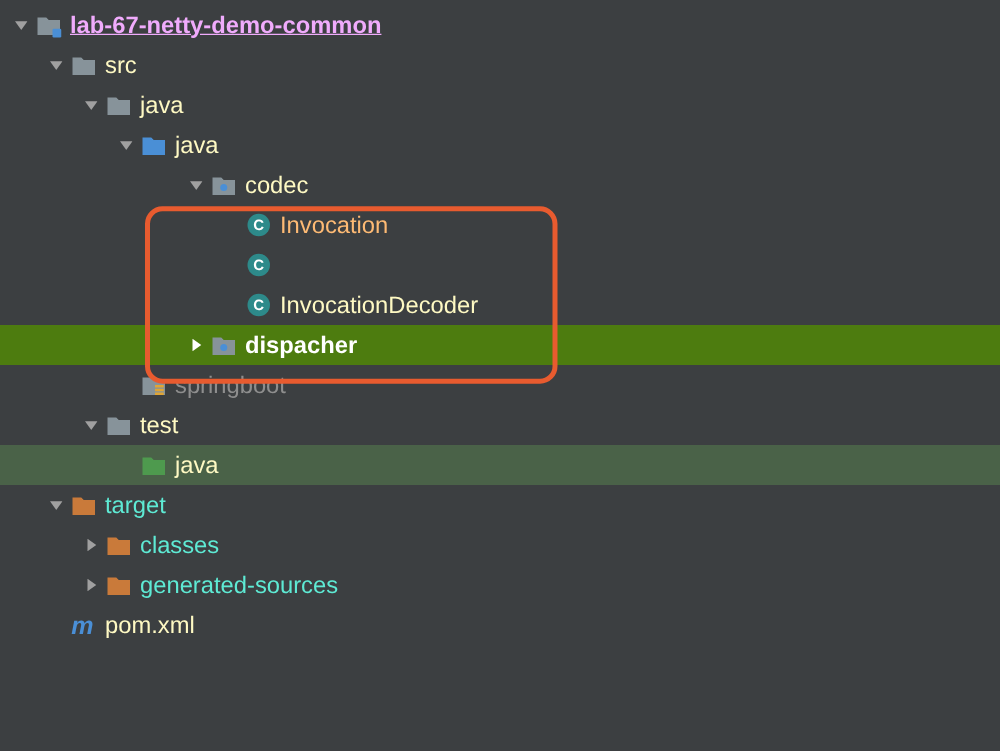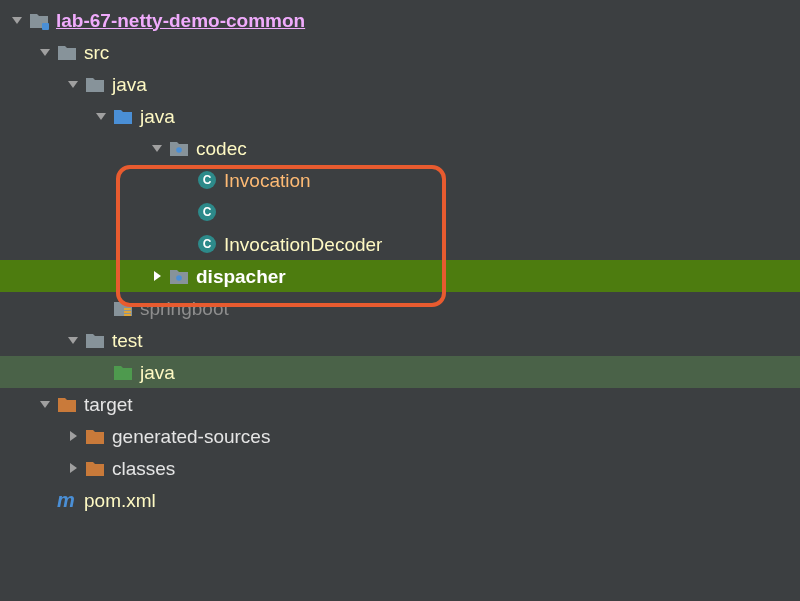--- a/index.html
+++ b/index.html
@@ -34,21 +34,21 @@
     width: 22px; height: 22px;
     display: inline-flex; align-items: center; justify-content: center;
     margin-right: 6px;
     flex: 0 0 auto;
   }
   .label { color: #fef9c3; }
   .row.bold .label { font-weight: 700; color: #f0abfc; text-decoration: underline; }
   .row.blue-sel { background: #4d7c0f; }
   .row.blue-sel .label { color: #ffffff; font-weight: 600; }
   .row.green-band { background: #4a6248; }
-  .row.muted .label { color: #e5e5e5; }
+  .row.muted .label { color: #5eead4; }
   .row.mutedgrey .label { color: #8e8e8e; }
   .link .label { color: #fdba74; }
 
   
   .hl-box {
     position: absolute;
     border: 4px solid #e85b2f;
     border-radius: 14px;
     left: 116px;
     top: 165px;
@@ -268,36 +268,36 @@
     <span class="arrow">
       <svg viewBox="0 0 10 10">
           <polygon class="tri-right" points="2,0 9,5 2,10"></polygon>
         </svg>
     </span>
     <span class="icon">
       <svg viewBox="0 0 22 22">
           <path class="folder-orange" d="M2 5 h7 l2 2 h9 v12 h-18 z"></path>
         </svg>
     </span>
-    <span class="label">generated-sources</span>
+    <span class="label">classes</span>
   </div>
 
   <div class="row muted">
     <span class="indent" style="width:64px"></span>
     <span class="arrow">
       <svg viewBox="0 0 10 10">
           <polygon class="tri-right" points="2,0 9,5 2,10"></polygon>
         </svg>
     </span>
     <span class="icon">
       <svg viewBox="0 0 22 22">
           <path class="folder-orange" d="M2 5 h7 l2 2 h9 v12 h-18 z"></path>
         </svg>
     </span>
-    <span class="label">classes</span>
+    <span class="label">generated-sources</span>
   </div>
 
   <div class="row">
     <span class="indent" style="width:36px"></span>
     <span class="arrow-placeholder"></span>
     <span class="icon">
       <svg viewBox="0 0 22 22">
         <text x="1" y="18" class="m-text" font-size="20" font-style="italic">m</text>
       </svg>
     </span>

